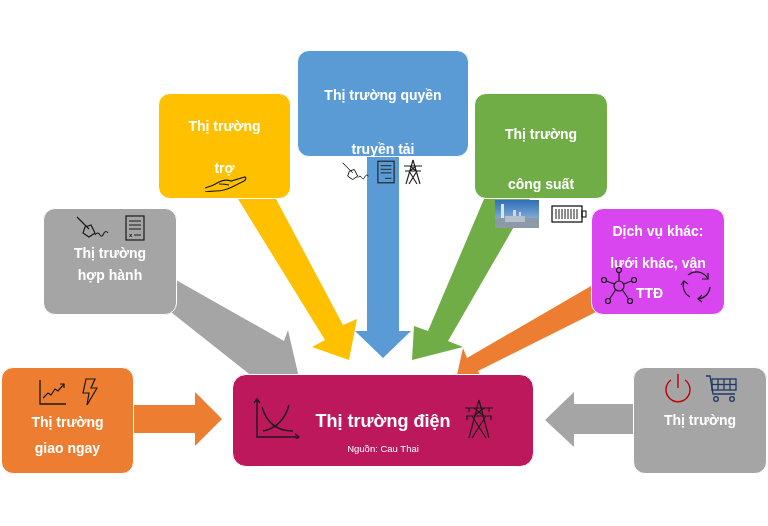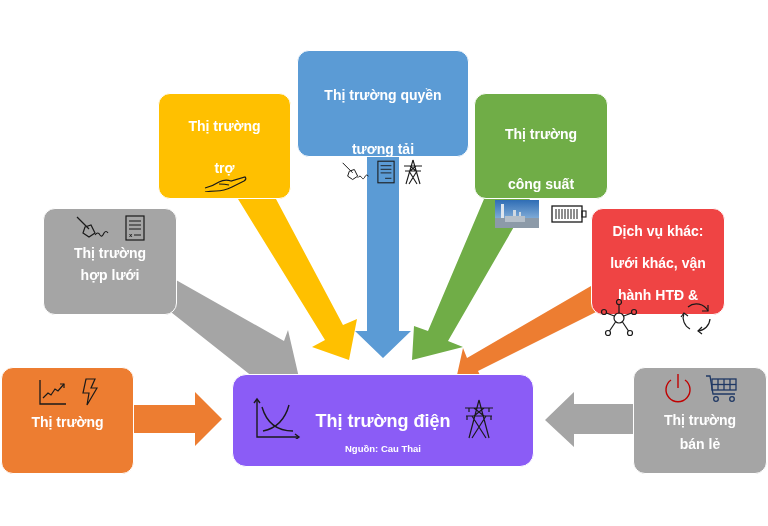--- a/index.html
+++ b/index.html
@@ -28,21 +28,21 @@
   #box-future .lbl { margin-top: 2px; }
   #box-anc .lbl { margin-top: 22px; }
   #box-trans .lbl { margin-top: 34px; }
   #box-cap .lbl { margin-top: 30px; }
   #box-cap .icons { margin-top: 6px; }
   #box-other .lbl { margin-top: 12px; }
   #box-retail .icons { margin-top: 4px; }
   #box-retail .lbl { margin-top: 4px; }
 
   .center-title { position: absolute; left: 0; right: 0; top: 36px; font-size: 18px; text-align: center; }
-  .center-source { position: absolute; left: 0; right: 0; top: 68px; font-size: 9.5px; font-weight: bold; text-align: center; }
+  .center-source { position: absolute; left: 0; right: 0; top: 68px; font-size: 9.5px; font-weight: normal; text-align: center; }
   .center-left-icon { position: absolute; left: 20px; top: 22px; }
   .center-right-icon { position: absolute; right: 38px; top: 24px; }
 </style>
 </head>
 <body>
 
 <svg id="arrows" viewBox="0 0 768 526">
   <polygon id="arrow-spot" points="134,405 195,405 195,392 222,419 195,446 195,433 134,433" fill="#ED7D31"></polygon>
   <polygon id="arrow-future" points="176,280 284,341 288,330 300,382 246,388 253,377 162,305" fill="#A5A5A5"></polygon>
   <polygon id="arrow-anc" points="238,199 276,199 343,325 357,319 349,360 312,347 325,340" fill="#FFC000"></polygon>
@@ -57,56 +57,57 @@
     <svg class="ic" width="30" height="28" viewBox="0 0 30 28">
       <polyline points="2,2 2,26 28,26" fill="none" stroke="#1a1a1a" stroke-width="1.3"></polyline>
       <polyline points="5,20 10,15 13,17 17,11 20,13 26,6" fill="none" stroke="#1a1a1a" stroke-width="1.2"></polyline>
       <polyline points="22,6 26,6 26,10" fill="none" stroke="#1a1a1a" stroke-width="1.2"></polyline>
     </svg>
     <svg class="ic" width="16" height="28" viewBox="0 0 16 28">
       <polygon points="4,1 13,1 9,10 15,10 5,27 7,15 1,15" fill="none" stroke="#1a1a1a" stroke-width="1.2"></polygon>
     </svg>
   </div>
   <span class="lbl">Thị trường</span>
+  <span class="lbl">giao ngay</span>
 </div>
 
 <div class="box" id="box-future" style="background: rgb(165, 165, 165);">
   <div class="icons">
     <svg class="ic" width="36" height="26" viewBox="0 0 36 26">
       <line x1="2" y1="2" x2="14" y2="14" stroke="#1a1a1a" stroke-width="1.2"></line>
       <path d="M10,12 L16,10 L20,18 L14,22 L8,18 Z" fill="none" stroke="#1a1a1a" stroke-width="1.2"></path>
       <path d="M20,20 q3,-4 5,0 q2,3 4,-2 q2,-3 4,0" fill="none" stroke="#1a1a1a" stroke-width="1.1"></path>
     </svg>
     <svg class="ic" width="20" height="26" viewBox="0 0 20 26">
       <rect x="1" y="1" width="18" height="24" fill="none" stroke="#1a1a1a" stroke-width="1.2"></rect>
       <line x1="4" y1="6" x2="16" y2="6" stroke="#1a1a1a"></line>
       <line x1="4" y1="10" x2="16" y2="10" stroke="#1a1a1a"></line>
       <line x1="4" y1="14" x2="16" y2="14" stroke="#1a1a1a"></line>
       <text x="4" y="22" font-size="6" fill="#1a1a1a" font-family="Liberation Sans, sans-serif">x</text>
       <line x1="9" y1="20" x2="16" y2="20" stroke="#1a1a1a"></line>
     </svg>
   </div>
   <span class="lbl">Thị trường</span>
-  <span class="lbl">hợp lưới</span>
+  <span class="lbl">hợp hành</span>
 </div>
 
 <div class="box" id="box-anc" style="background: rgb(255, 192, 0);">
   <span class="lbl">Thị trường</span>
   <span class="lbl">trợ</span>
   <div class="icons" style="margin-top:-2px;">
     <svg class="ic" width="44" height="16" viewBox="0 0 44 16">
       <path d="M2,12 q8,-2 14,-6 q6,-3 12,-1 l14,-4 q2,2 -1,4 l-12,6 q-8,4 -16,4 q-6,0 -11,1" fill="none" stroke="#1a1a1a" stroke-width="1.2"></path>
       <path d="M16,8 q6,0 10,1" fill="none" stroke="#1a1a1a" stroke-width="1.1"></path>
     </svg>
   </div>
 </div>
 
 <div class="box" id="box-trans" style="background: rgb(91, 155, 213);">
   <span class="lbl">Thị trường quyền</span>
-  <span class="lbl">tương tải</span>
+  <span class="lbl">truyền tải</span>
   <div class="icons" style="gap:6px; margin-top:0px;">
     <svg class="ic" width="30" height="24" viewBox="0 0 36 26">
       <line x1="2" y1="2" x2="14" y2="14" stroke="#1a1a1a" stroke-width="1.2"></line>
       <path d="M10,12 L16,10 L20,18 L14,22 L8,18 Z" fill="none" stroke="#1a1a1a" stroke-width="1.2"></path>
       <path d="M20,20 q3,-4 5,0 q2,3 4,-2 q2,-3 4,0" fill="none" stroke="#1a1a1a" stroke-width="1.1"></path>
     </svg>
     <svg class="ic" width="18" height="24" viewBox="0 0 20 26">
       <rect x="1" y="1" width="18" height="24" fill="none" stroke="#1a1a1a" stroke-width="1.2"></rect>
       <line x1="4" y1="6" x2="16" y2="6" stroke="#1a1a1a"></line>
       <line x1="4" y1="10" x2="16" y2="10" stroke="#1a1a1a"></line>
@@ -147,24 +148,23 @@
           <line x1="14" y1="4" x2="14" y2="14"></line>
         <line x1="17" y1="4" x2="17" y2="14"></line>
           <line x1="20" y1="4" x2="20" y2="14"></line>
         <line x1="23" y1="4" x2="23" y2="14"></line>
           <line x1="26" y1="4" x2="26" y2="14"></line>
       </g>
     </svg>
   </div>
 </div>
 
-<div class="box" id="box-other" style="background: #ef4444;">
+<div class="box" id="box-other" style="background: #d946ef;">
   <span class="lbl">Dịch vụ khác:</span>
   <span class="lbl">lưới khác, vận</span>
-  <span class="lbl">hành HTĐ &amp;</span>
   <div style="position:relative; height:36px;">
     <svg class="ic" style="position:absolute; left:8px; top:-6px;" width="38" height="38" viewBox="0 0 38 38">
       <g fill="none" stroke="#1a1a1a" stroke-width="1.2">
         <circle cx="19" cy="19" r="5"></circle>
         <circle cx="19" cy="3" r="2.5"></circle>
           <line x1="19" y1="5.5" x2="19" y2="14"></line>
         <circle cx="4" cy="13" r="2.5"></circle>
           <line x1="6.3" y1="14" x2="14.3" y2="17"></line>
         <circle cx="34" cy="13" r="2.5"></circle>
           <line x1="31.7" y1="14" x2="23.7" y2="17"></line>
@@ -201,24 +201,23 @@
         <line x1="13" y1="5" x2="13" y2="16"></line>
           <line x1="19" y1="5" x2="19" y2="16"></line>
           <line x1="25" y1="5" x2="25" y2="16"></line>
         <line x1="7" y1="10.5" x2="31" y2="10.5"></line>
         <circle cx="11" cy="25" r="2.3"></circle>
           <circle cx="27" cy="25" r="2.3"></circle>
       </g>
     </svg>
   </div>
   <span class="lbl">Thị trường</span>
-  <span class="lbl">bán lẻ</span>
-</div>
-
-<div class="box" id="box-center" style="background: #8b5cf6;">
+</div>
+
+<div class="box" id="box-center" style="background: #be185d;">
   <svg class="ic center-left-icon" width="48" height="42" viewBox="0 0 48 42">
     <g fill="none" stroke="#1a1a1a" stroke-width="1.4">
       <polyline points="4,2 4,40 46,40"></polyline>
       <polyline points="1,6 4,2 7,6"></polyline>
       <polyline points="42,37 46,40 42,43"></polyline>
       <path d="M9,10 Q16,34 40,34"></path>
       <path d="M10,34 Q30,30 36,8"></path>
     </g>
   </svg>
   <span class="center-title">Thị trường điện</span>

